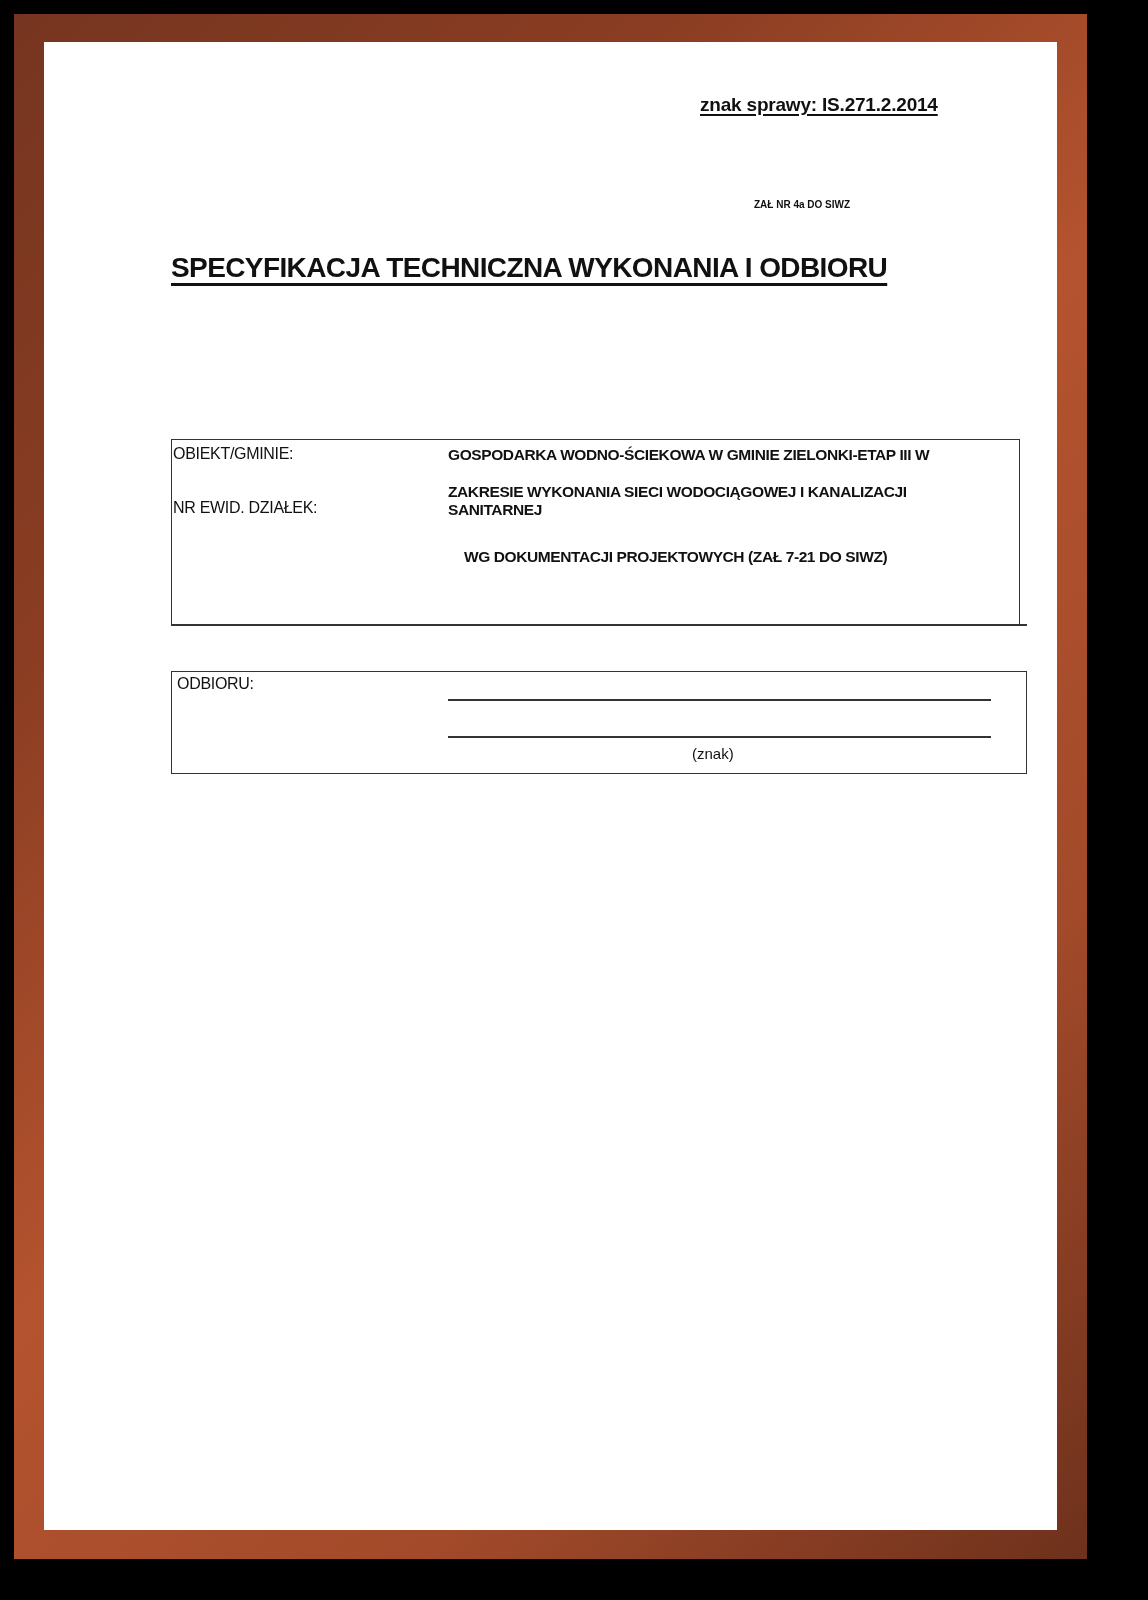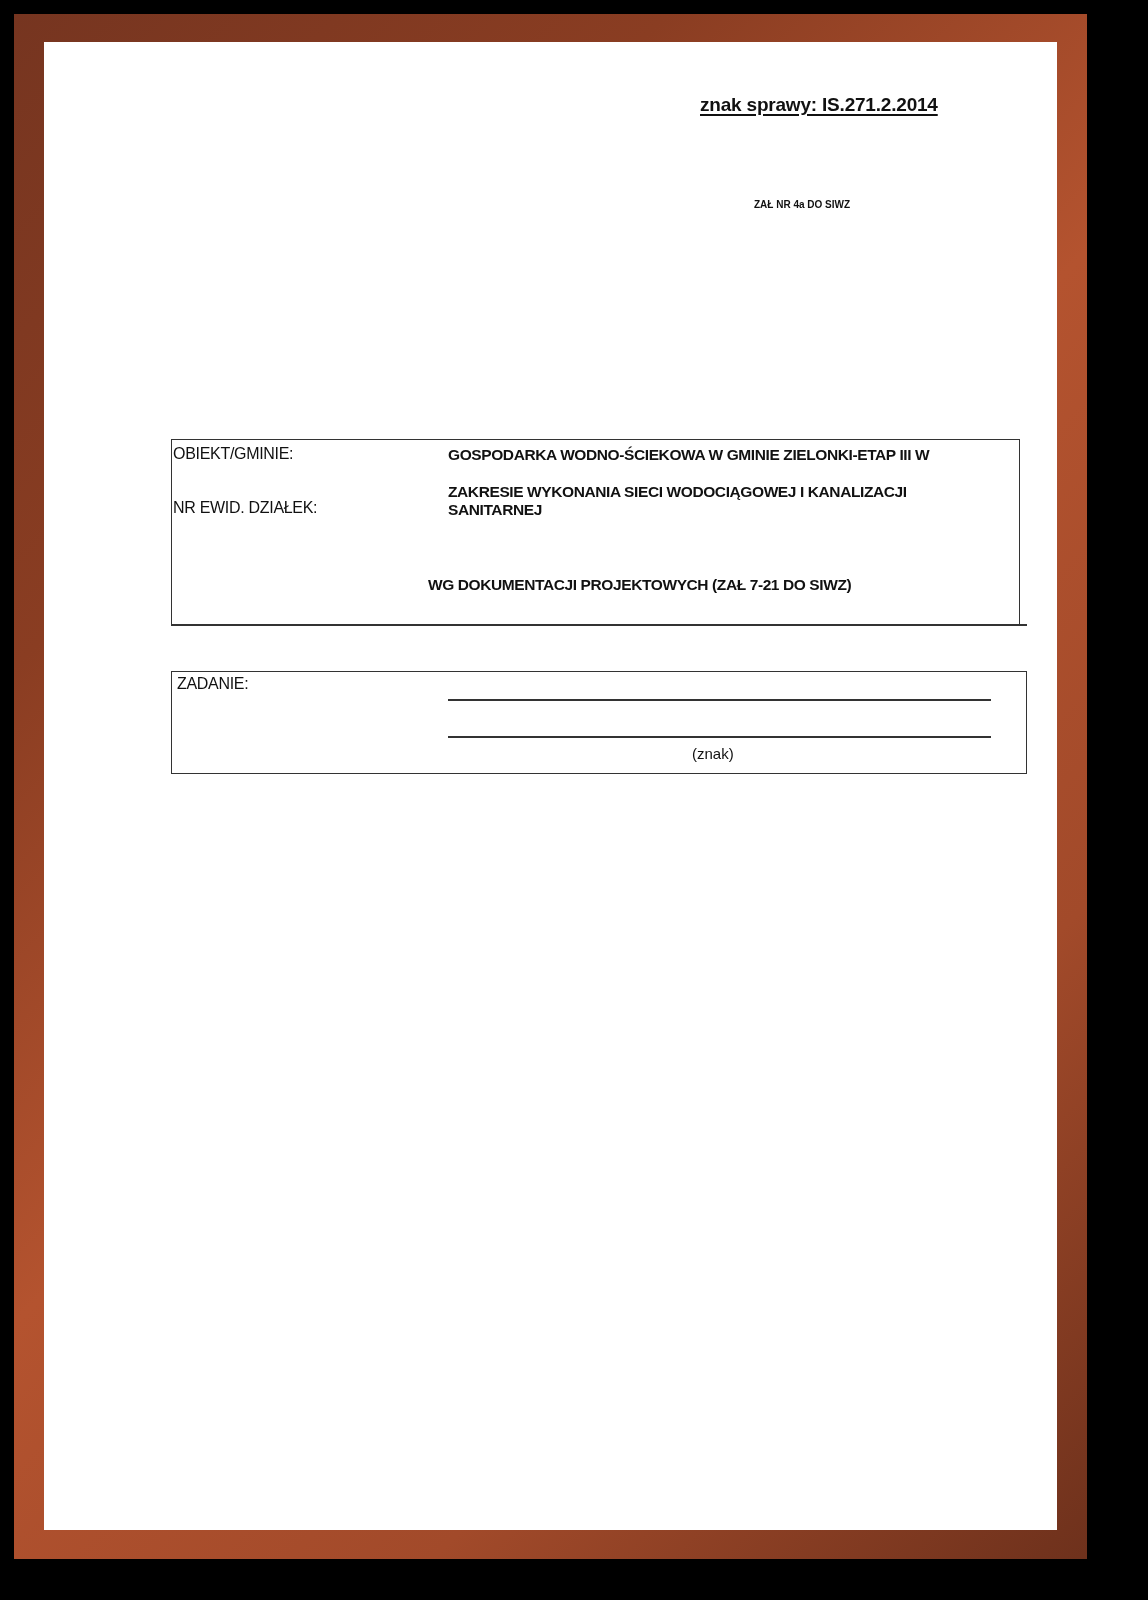--- a/index.html
+++ b/index.html
@@ -132,30 +132,31 @@
 
 <div class="frame"></div>
 
 <div class="page"></div>
 
 <div class="case-ref">znak sprawy: IS.271.2.2014</div>
 
 <div class="attachment">ZAŁ NR 4a DO SIWZ</div>
 
 <div class="title">
+  <span>SPECYFIKACJA TECHNICZNA WYKONANIA I ODBIORU </span>
 </div>
 
 <div class="box1"></div>
 <div class="box1-bottom"></div>
 
 <div class="label" style="left:173px; top:445px;">OBIEKT/GMINIE:</div>
 <div class="label" style="left:173px; top:499px;">NR EWID. DZIAŁEK:</div>
 
 <div class="value" style="left:448px; top:440px;">GOSPODARKA WODNO-ŚCIEKOWA W GMINIE ZIELONKI-ETAP III W</div>
 <div class="value" style="left:448px; top:477px;">ZAKRESIE WYKONANIA SIECI WODOCIĄGOWEJ I KANALIZACJI</div>
 <div class="value" style="left:448px; top:495px;">SANITARNEJ</div>
-<div class="value" style="left:428px; top:542px;margin-top:28px;">WG DOKUMENTACJI PROJEKTOWYCH (ZAŁ  7-21 DO SIWZ)</div>
+<div class="value" style="left:464px; top:542px;">WG DOKUMENTACJI PROJEKTOWYCH (ZAŁ  7-21 DO SIWZ)</div>
 
 <div class="box2"></div>
-<div class="label" style="left:177px; top:675px;">ZADANIE:</div>
+<div class="label" style="left:177px; top:675px;">ODBIORU:</div>
 <div class="line" style="left:448px; top:699px; width:543px;"></div>
 <div class="line" style="left:448px; top:736px; width:543px;"></div>
 <div class="adres">(znak)</div>
 
 </body></html>

